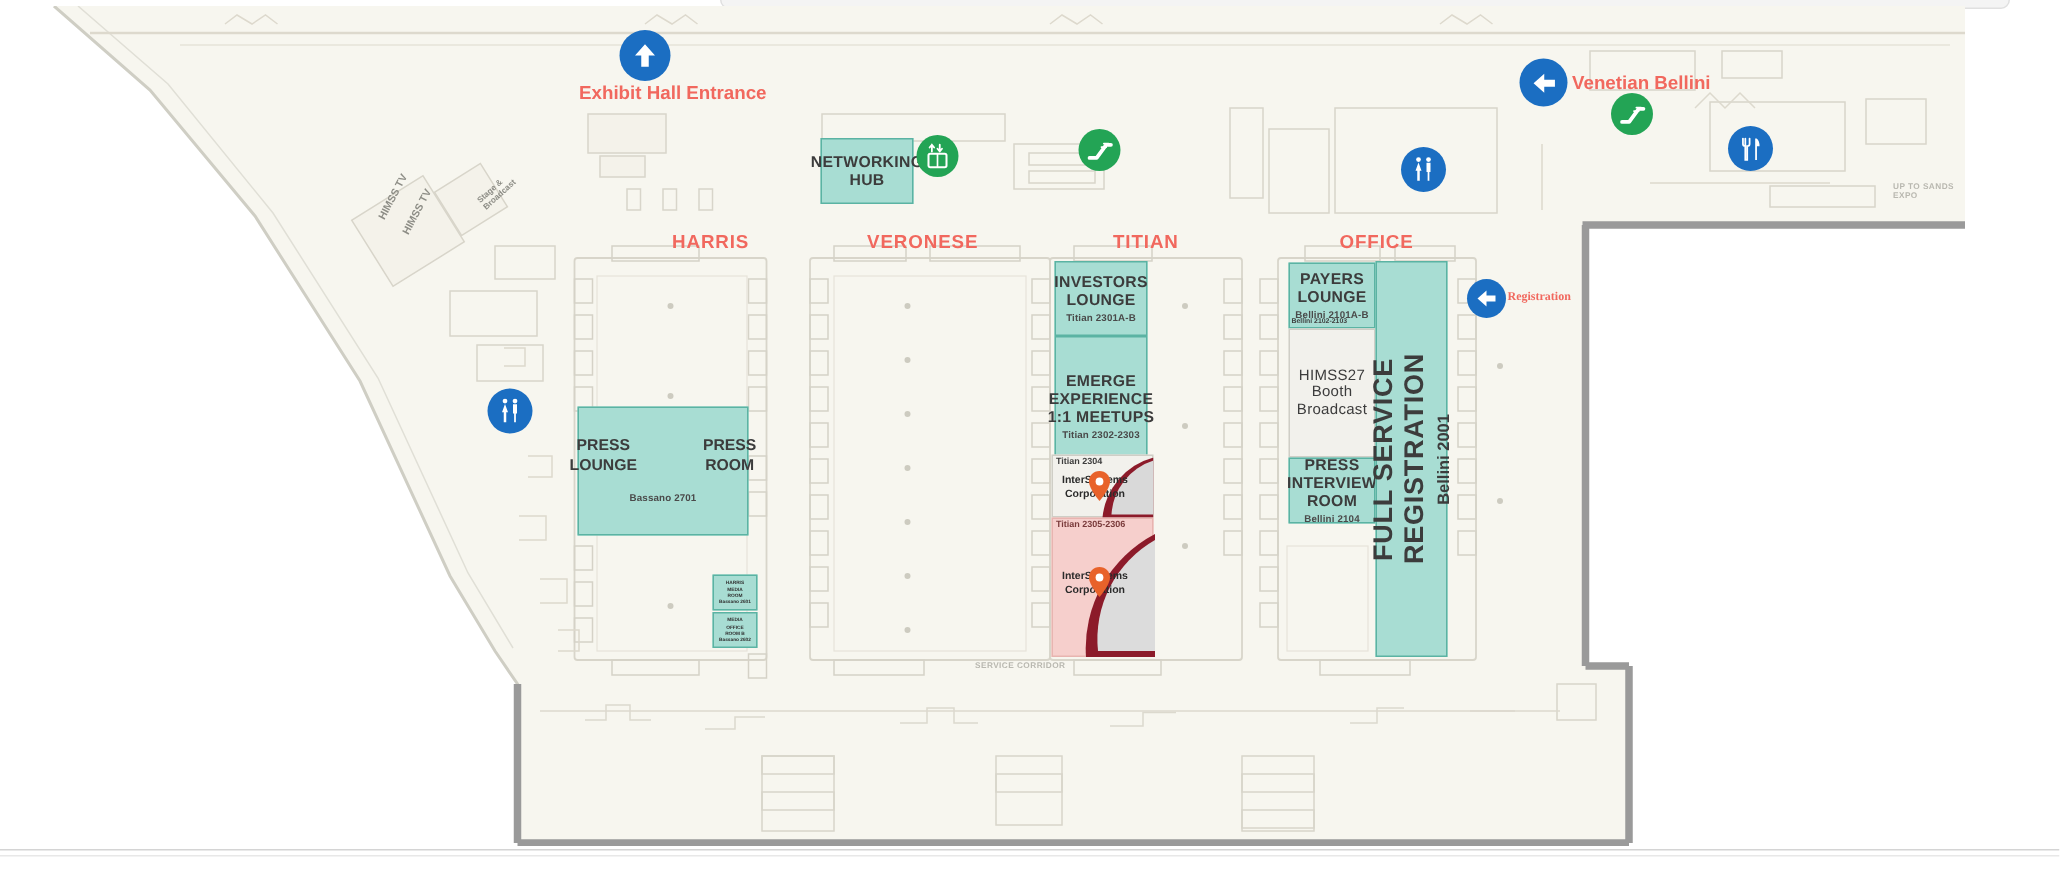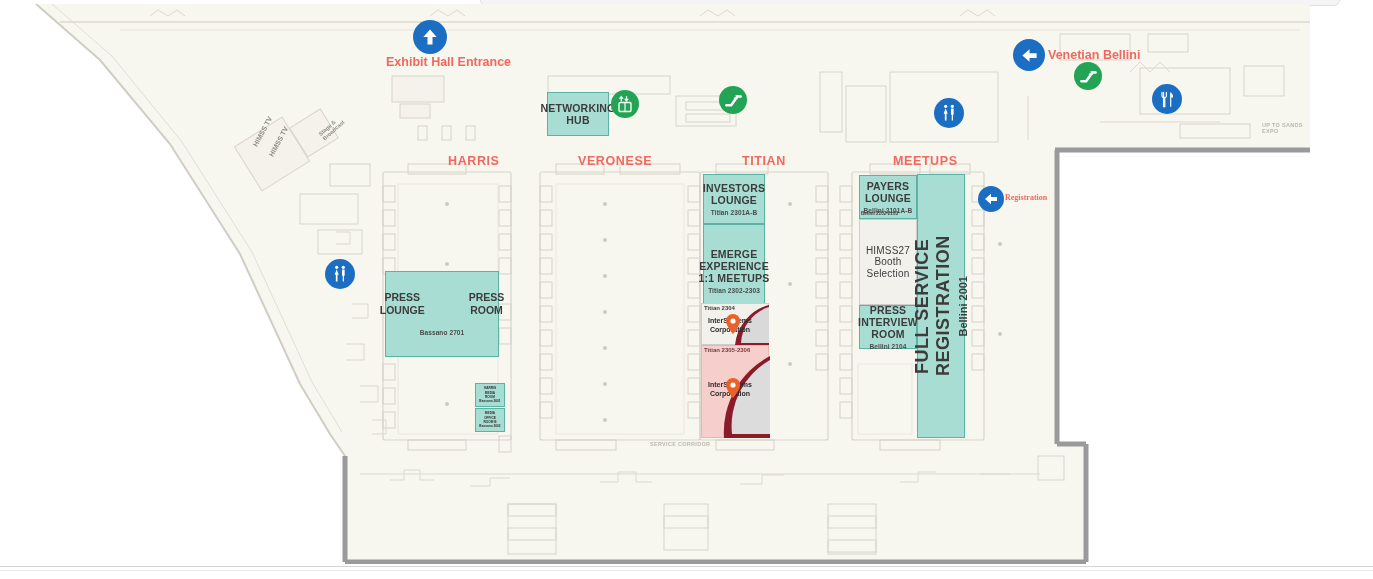--- a/index.html
+++ b/index.html
@@ -411,21 +411,21 @@
       <g fill="none" stroke="#e6e3d9" stroke-width="0.8">
         <rect x="398" y="180" width="100" height="250"></rect>
         <rect x="556" y="180" width="128" height="250"></rect>
         <rect x="858" y="360" width="54" height="70"></rect>
       </g>
     </svg>
 
     <div class="hall-title" style="left:448px;top:150px;">HARRIS</div>
     <div class="hall-title" style="left:578px;top:150px;">VERONESE</div>
     <div class="hall-title" style="left:742px;top:150px;">TITIAN</div>
-    <div class="hall-title" style="left:893px;top:150px;">MEETUPS</div>
+    <div class="hall-title" style="left:893px;top:150px;">OFFICE</div>
 
     <div class="rot-label" style="left:246px;top:124px;transform:rotate(-62deg);">HIMSS TV</div>
     <div class="rot-label" style="left:262px;top:134px;transform:rotate(-62deg);">HIMSS TV</div>
     <div class="rot-label" style="left:318px;top:118px;transform:rotate(-42deg);font-size:5.5px;white-space:pre;">Stage &amp;
 Broadcast</div>
     <div class="svc-label" style="left:650px;top:437px;">SERVICE CORRIDOR</div>
     <div class="svc-label" style="left:1262px;top:118px;white-space:pre;">UP TO SANDS
 EXPO</div>
 
     <div class="booth teal" style="left:547px;top:88px;width:62px;height:44px;">
@@ -476,21 +476,21 @@
 
     <div class="booth teal" style="left:859px;top:171px;width:58px;height:44px;">
       <div class="booth-name" style="white-space:pre;">PAYERS
 LOUNGE</div>
       <div class="booth-code">Bellini 2101A-B</div>
     </div>
 
     <div class="booth plain" style="left:859px;top:215px;width:58px;height:86px;">
       <div class="booth-name" style="white-space:pre;font-weight:normal;font-size:10px;">HIMSS27
 Booth
-Selection</div>
+Broadcast</div>
     </div>
     <div class="code-strip" style="left:861px;top:207px;font-size:4.6px;">Bellini 2102-2103</div>
 
     <div class="booth teal" style="left:859px;top:301px;width:58px;height:44px;">
       <div class="booth-name" style="white-space:pre;">PRESS
 INTERVIEW
 ROOM</div>
       <div class="booth-code">Bellini 2104</div>
     </div>
 

